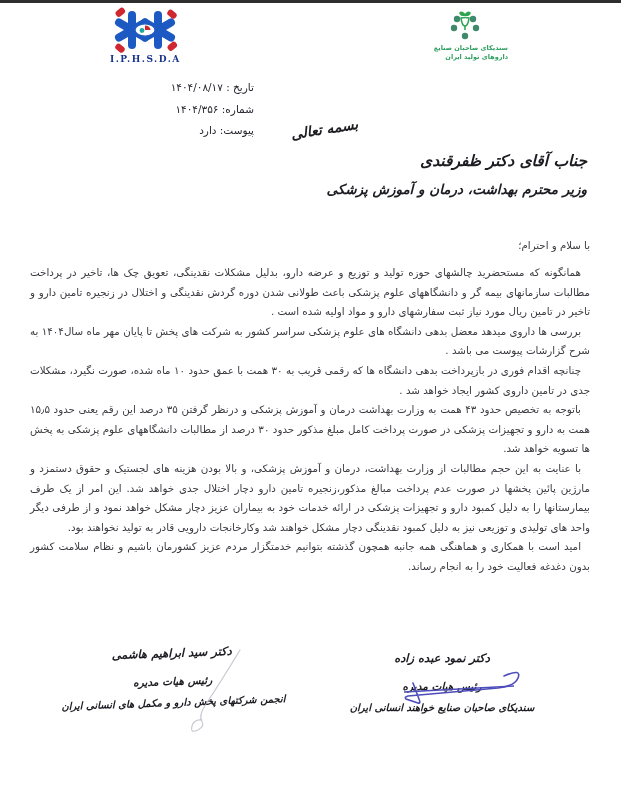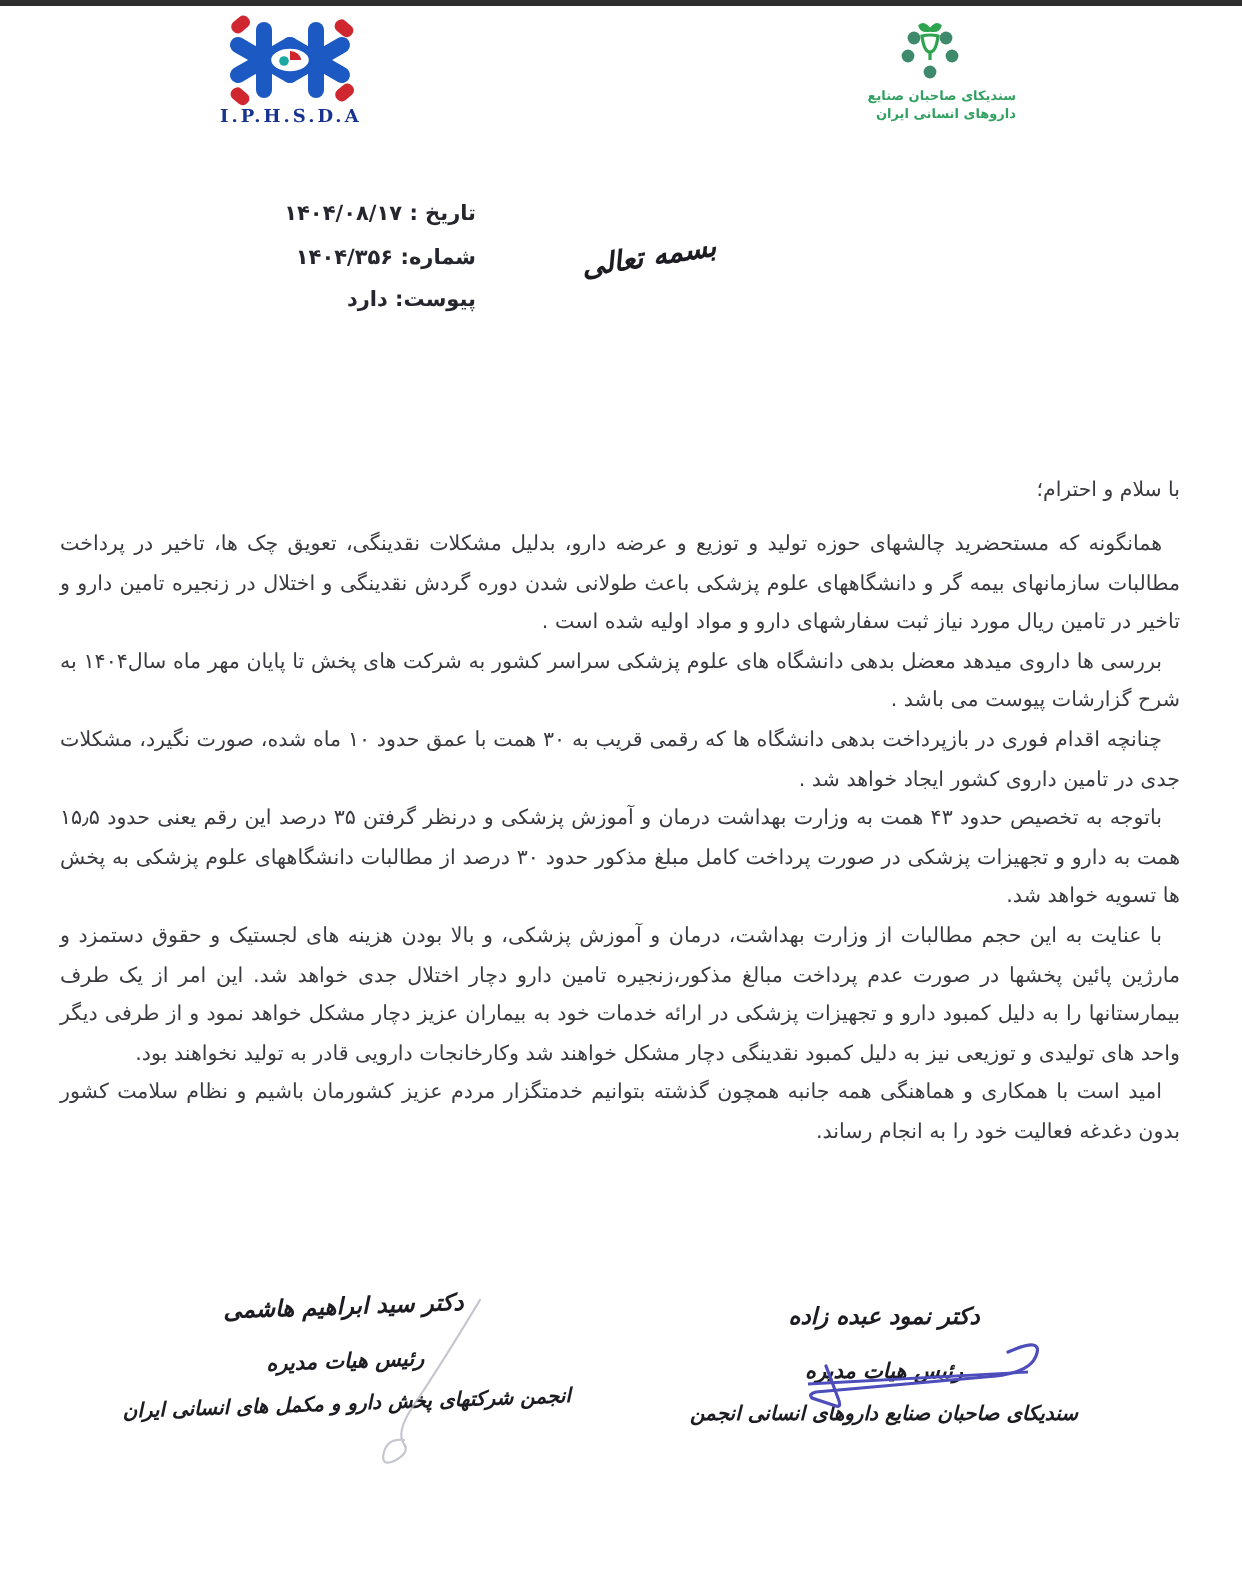--- a/index.html
+++ b/index.html
@@ -19,23 +19,23 @@
   }
   .logo-right { position:absolute; left:422px; top:10px; width:86px; text-align:right; }
   .logo-right svg { display:block; margin:0 auto; }
   .green-line {
     font-size:6.5px; line-height:8.5px; font-weight:bold; color:#31a061;
     direction:rtl; letter-spacing:0.5px;
   }
 
   
   .meta {
-    position:absolute; left:58px; top:77px; width:180px;
+    position:absolute; left:74px; top:77px; width:180px;
     direction:rtl; text-align:right;
-    font-size:10.5px; font-weight:bold; color:#26262e; line-height:21.5px;margin-top:20px;
+    font-size:10.5px; font-weight:normal; color:#26262e; line-height:21.5px;
   }
   .meta .num { letter-spacing:0.5px; }
 
   
   .calli { font-style:italic; font-weight:bold; color:#1c1c22; }
   .besmellah {
     position:absolute; left:287px; top:121px; width:75px;
     font-size:14px; text-align:center; transform:rotate(-9deg);
   }
   .addressee { position:absolute; right:34px; top:152px; direction:rtl; text-align:right; }
@@ -110,56 +110,60 @@
       </g>
 
       <g stroke="#2ea44f" stroke-width="1.6" fill="none">
         <path d="M18 8 q4 -1 8 0 q-1 8 -4 8 q-3 0 -4 -8 z" fill="#ffffff"></path>
         <line x1="22" y1="16" x2="22" y2="20"></line>
         <path d="M22 5 q-3 -4 -5 -2 q1 3 5 2 z" fill="#2ea44f"></path>
         <path d="M22 5 q3 -4 5 -2 q-1 3 -5 2 z" fill="#2ea44f"></path>
       </g>
     </svg>
     <div class="green-line">سندیکای صاحبان صنایع</div>
-    <div class="green-line">داروهای انسانی ایران</div>
+    <div class="green-line">داروهای تولید ایران</div>
   </div>
 
   <div class="meta">
     <div>
       <span>تاریخ :</span>
       <span class="num">۱۴۰۴/۰۸/۱۷</span>
     </div>
     <div>
       <span>شماره:</span>
       <span class="num">۱۴۰۴/۳۵۶</span>
     </div>
     <div>
       <span>پیوست:</span>
       <span>دارد</span>
     </div>
   </div>
 
   <div class="besmellah calli">بسمه تعالی</div>
 
+  <div class="addressee">
+    <div class="line1 calli">جناب آقای دکتر ظفرقندی</div>
+    <div class="line2 calli">وزیر محترم بهداشت، درمان و آموزش پزشکی</div>
+  </div>
 
   <div class="salutation">با سلام و احترام؛</div>
 
   <div class="body-text">
     <p>همانگونه که مستحضرید چالشهای حوزه تولید و توزیع و عرضه دارو، بدلیل مشکلات نقدینگی، تعویق چک ها، تاخیر در پرداخت مطالبات سازمانهای بیمه گر و دانشگاههای علوم پزشکی باعث طولانی شدن دوره گردش نقدینگی و اختلال در زنجیره تامین  دارو و تاخیر در تامین ریال مورد نیاز ثبت سفارشهای دارو و مواد اولیه شده است .</p>
     <p>بررسی ها داروی میدهد معضل بدهی دانشگاه های علوم پزشکی سراسر کشور به شرکت های پخش تا پایان مهر ماه سال۱۴۰۴ به شرح گزارشات پیوست می باشد .</p>
     <p>چنانچه اقدام فوری در بازپرداخت بدهی دانشگاه ها که رقمی قریب به ۳۰ همت با عمق حدود  ۱۰ ماه شده، صورت نگیرد، مشکلات جدی در تامین داروی کشور ایجاد خواهد شد .</p>
     <p>باتوجه به تخصیص حدود ۴۳ همت به وزارت بهداشت درمان و آموزش پزشکی و درنظر گرفتن ۳۵ درصد این رقم یعنی حدود ۱۵٫۵ همت به دارو و تجهیزات پزشکی در صورت پرداخت کامل مبلغ مذکور حدود ۳۰ درصد از مطالبات دانشگاههای علوم پزشکی به پخش ها تسویه خواهد شد.</p>
     <p>با عنایت به این حجم مطالبات از وزارت بهداشت، درمان و آموزش پزشکی، و بالا بودن هزینه های لجستیک و حقوق دستمزد و مارژین پائین پخشها در صورت عدم پرداخت مبالغ مذکور،زنجیره تامین دارو دچار اختلال جدی خواهد شد. این امر از یک طرف بیمارستانها را به دلیل کمبود دارو و تجهیزات پزشکی در ارائه خدمات خود به بیماران عزیز دچار مشکل خواهد نمود و از طرفی دیگر واحد های تولیدی و توزیعی  نیز به دلیل کمبود نقدینگی دچار مشکل خواهند شد وکارخانجات دارویی قادر به تولید نخواهند بود.</p>
     <p>امید است با همکاری و هماهنگی همه جانبه همچون گذشته بتوانیم خدمتگزار مردم عزیز کشورمان باشیم و نظام سلامت کشور بدون دغدغه فعالیت خود را به انجام رساند.</p>
   </div>
 
   <div class="sig sig-right">
     <div class="sig-name calli">دکتر نمود عبده زاده</div>
     <div class="sig-title calli">رئیس هیات مدیره</div>
-    <div class="sig-org calli">سندیکای صاحبان صنایع داروهای انسانی انجمن</div>
+    <div class="sig-org calli">سندیکای صاحبان صنایع خواهند انسانی ایران</div>
   </div>
   <svg class="pen-sign" width="150" height="42" viewBox="0 0 150 42">
     <path d="M118 12 q18 -8 14 2 q-3 8 -20 10 l-90 8 q-4 1 -2 3 l12 4 q3 1 1 -4 l-6 -16" fill="none" stroke="#4d4dbb" stroke-width="1.6" stroke-linecap="round"></path>
     <line x1="18" y1="28" x2="128" y2="22" stroke="#4d4dbb" stroke-width="1.4"></line>
   </svg>
 
   <div class="sig sig-left">
     <div class="sig-name calli">دکتر سید ابراهیم هاشمی</div>
     <div class="sig-title calli">رئیس هیات مدیره</div>
     <div class="sig-org calli">انجمن شرکتهای پخش دارو و مکمل های انسانی ایران</div>

